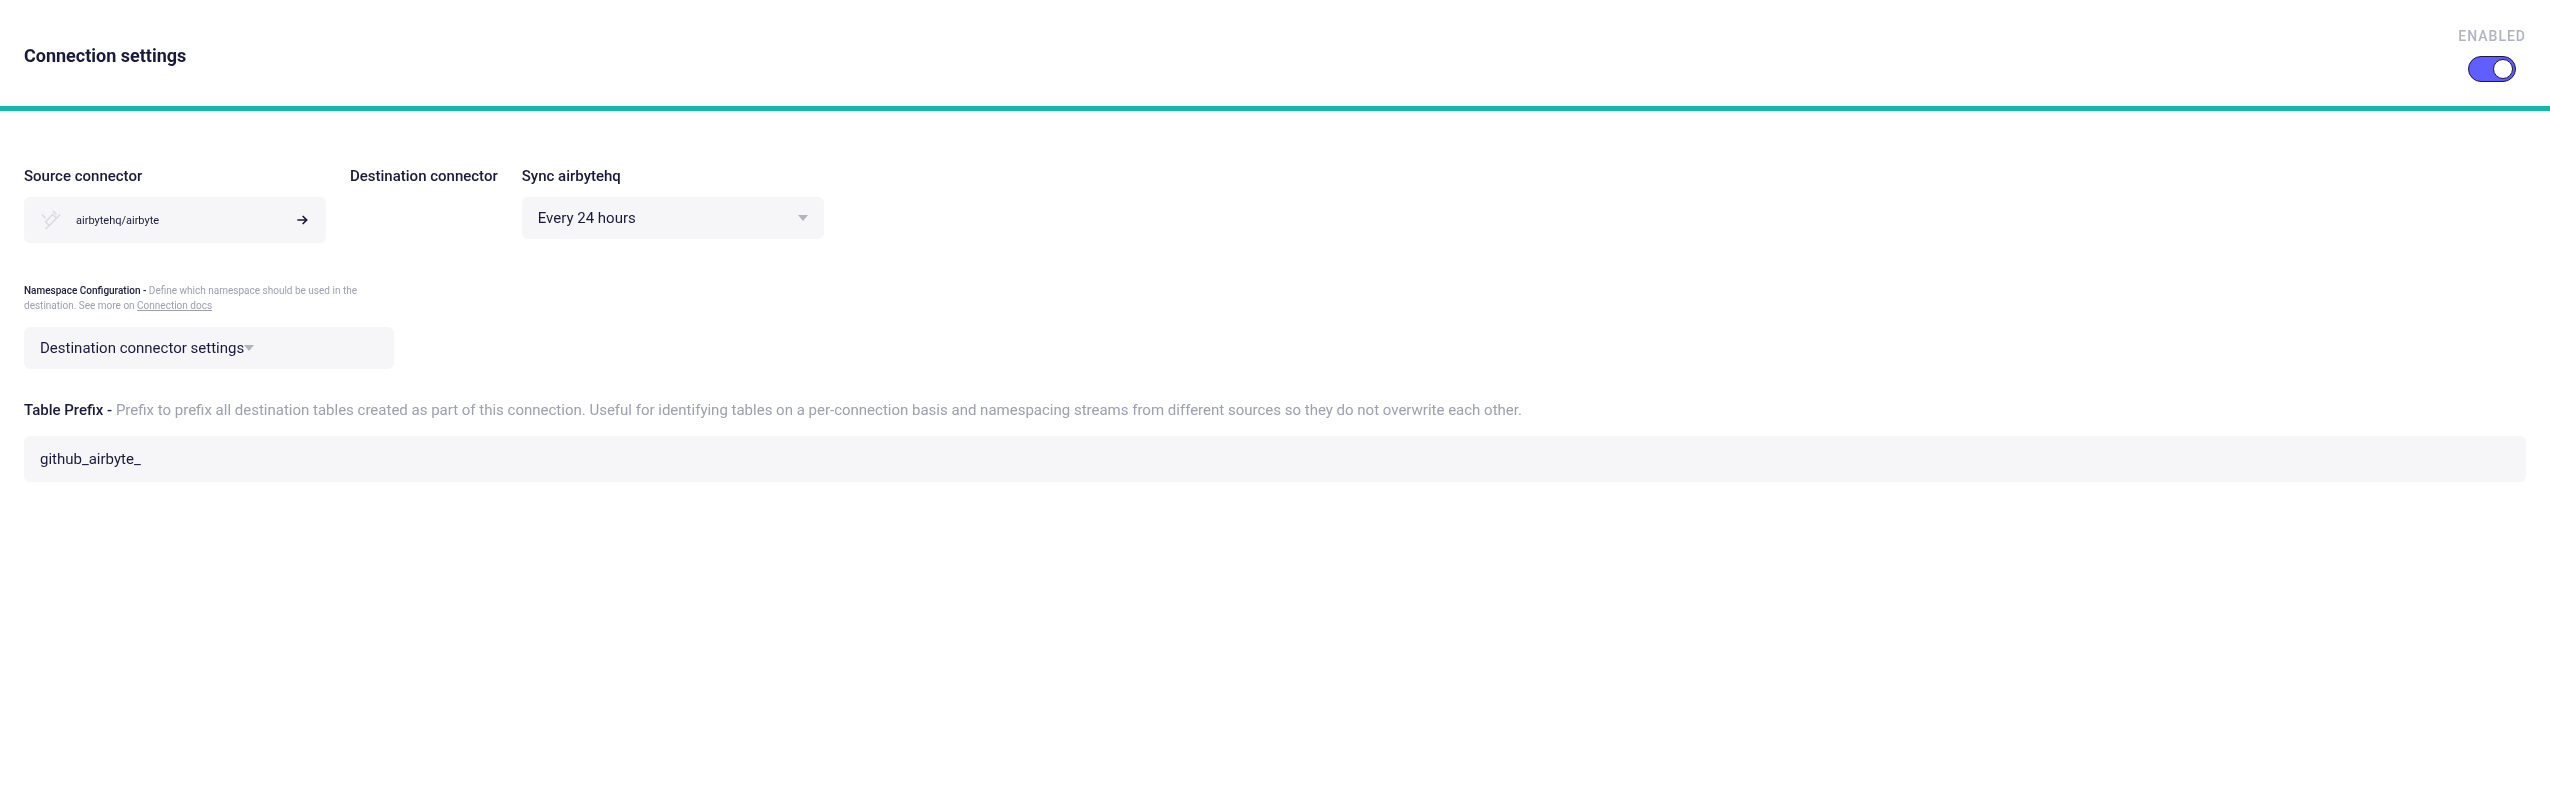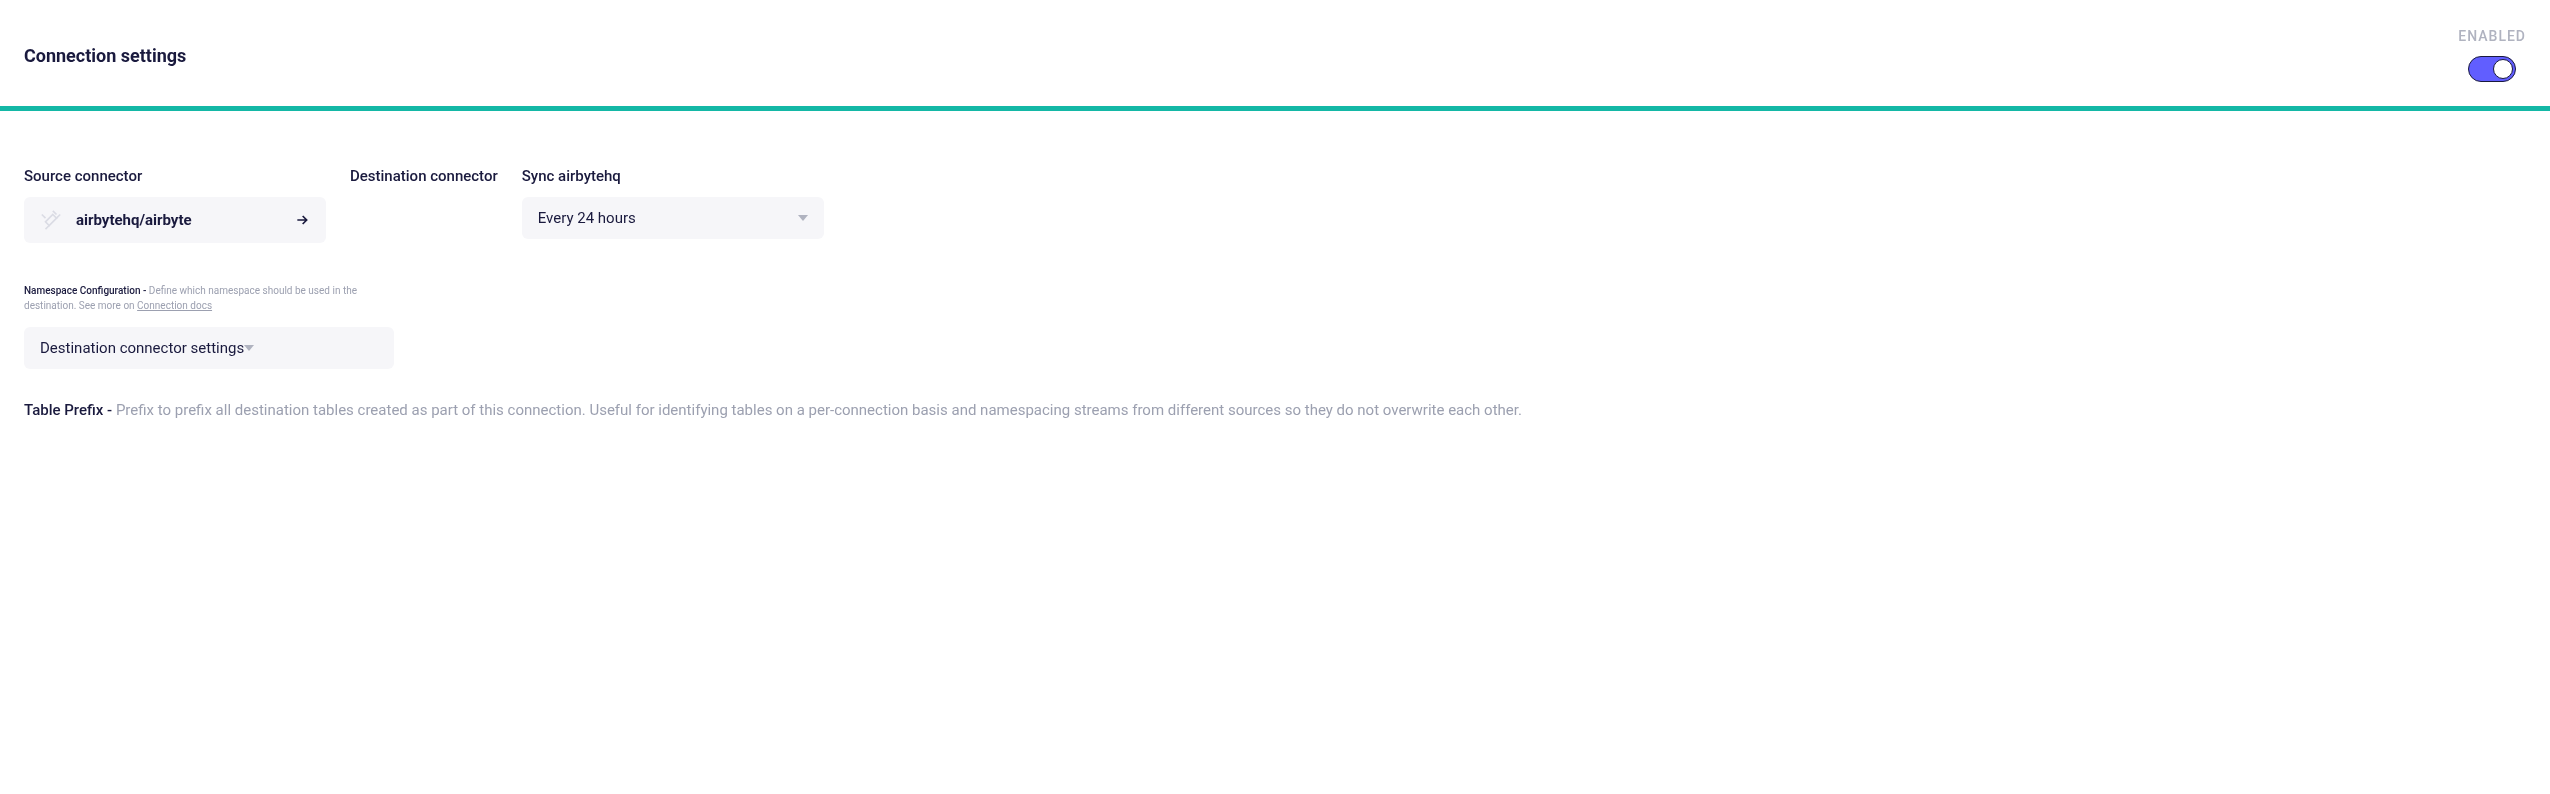--- a/index.html
+++ b/index.html
@@ -90,22 +90,21 @@
       align-items: center;
       gap: 14px;
     }
     .connector-icon {
       width: 22px;
       height: 22px;
       opacity: 0.25;
     }
     .connector-name {
       color: #1a1a3e;
-      font-size: 15px;
-      font-weight: bold;
+      font-size: 11px;
     }
     .arrow-icon {
       width: 16px;
       height: 16px;
       stroke: #1a1a3e;
       stroke-width: 2.5;
       fill: none;
     }
     .select-box {
       display: flex;
@@ -234,15 +233,16 @@
       <svg class="chevron-down" viewBox="0 0 10 6">
         <path d="M0 0l5 6 5-6z"></path>
       </svg>
     </div>
   </div>
 
   <div class="section">
     <div class="section-heading-wide">
       <span class="heading-strong">Table Prefix - </span><span class="heading-muted">Prefix to prefix all destination tables created as part of this connection. Useful for identifying tables on a per-connection basis and namespacing streams from different sources so they do not overwrite each other.</span>
     </div>
+    <input type="text" class="text-input" value="github_airbyte_" style="">
   </div>
 
 </div>
 
 </body></html>

